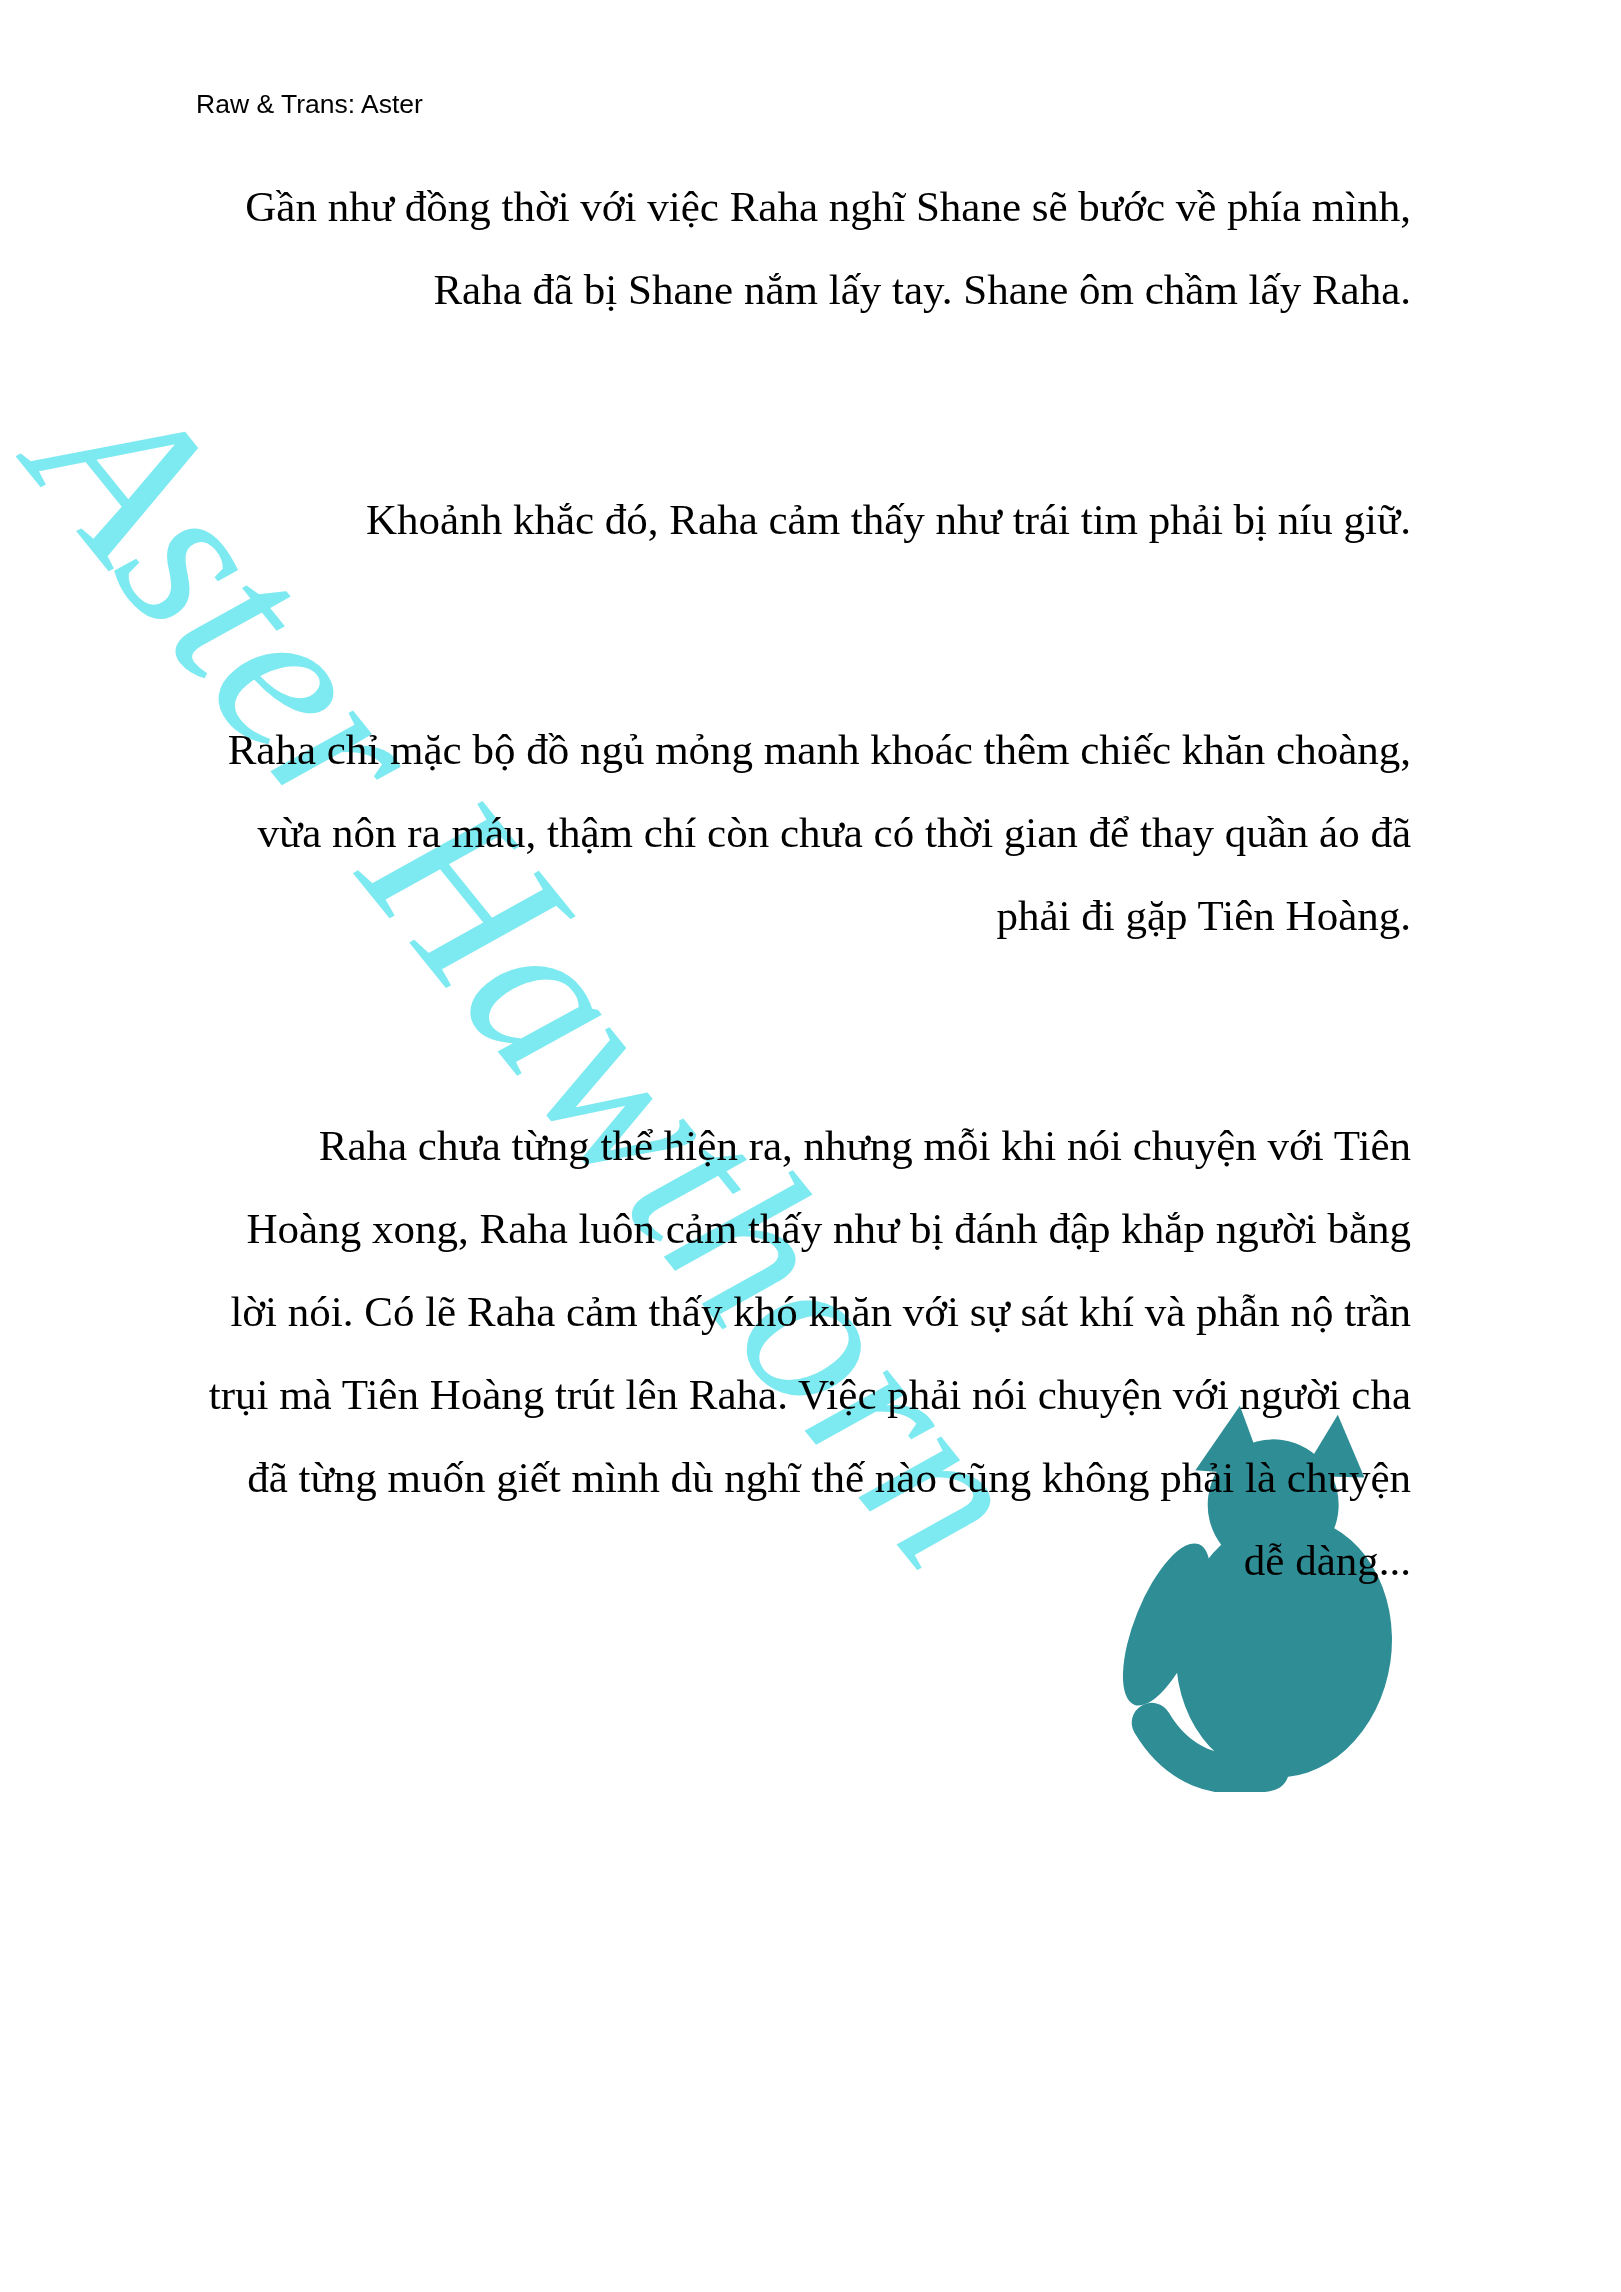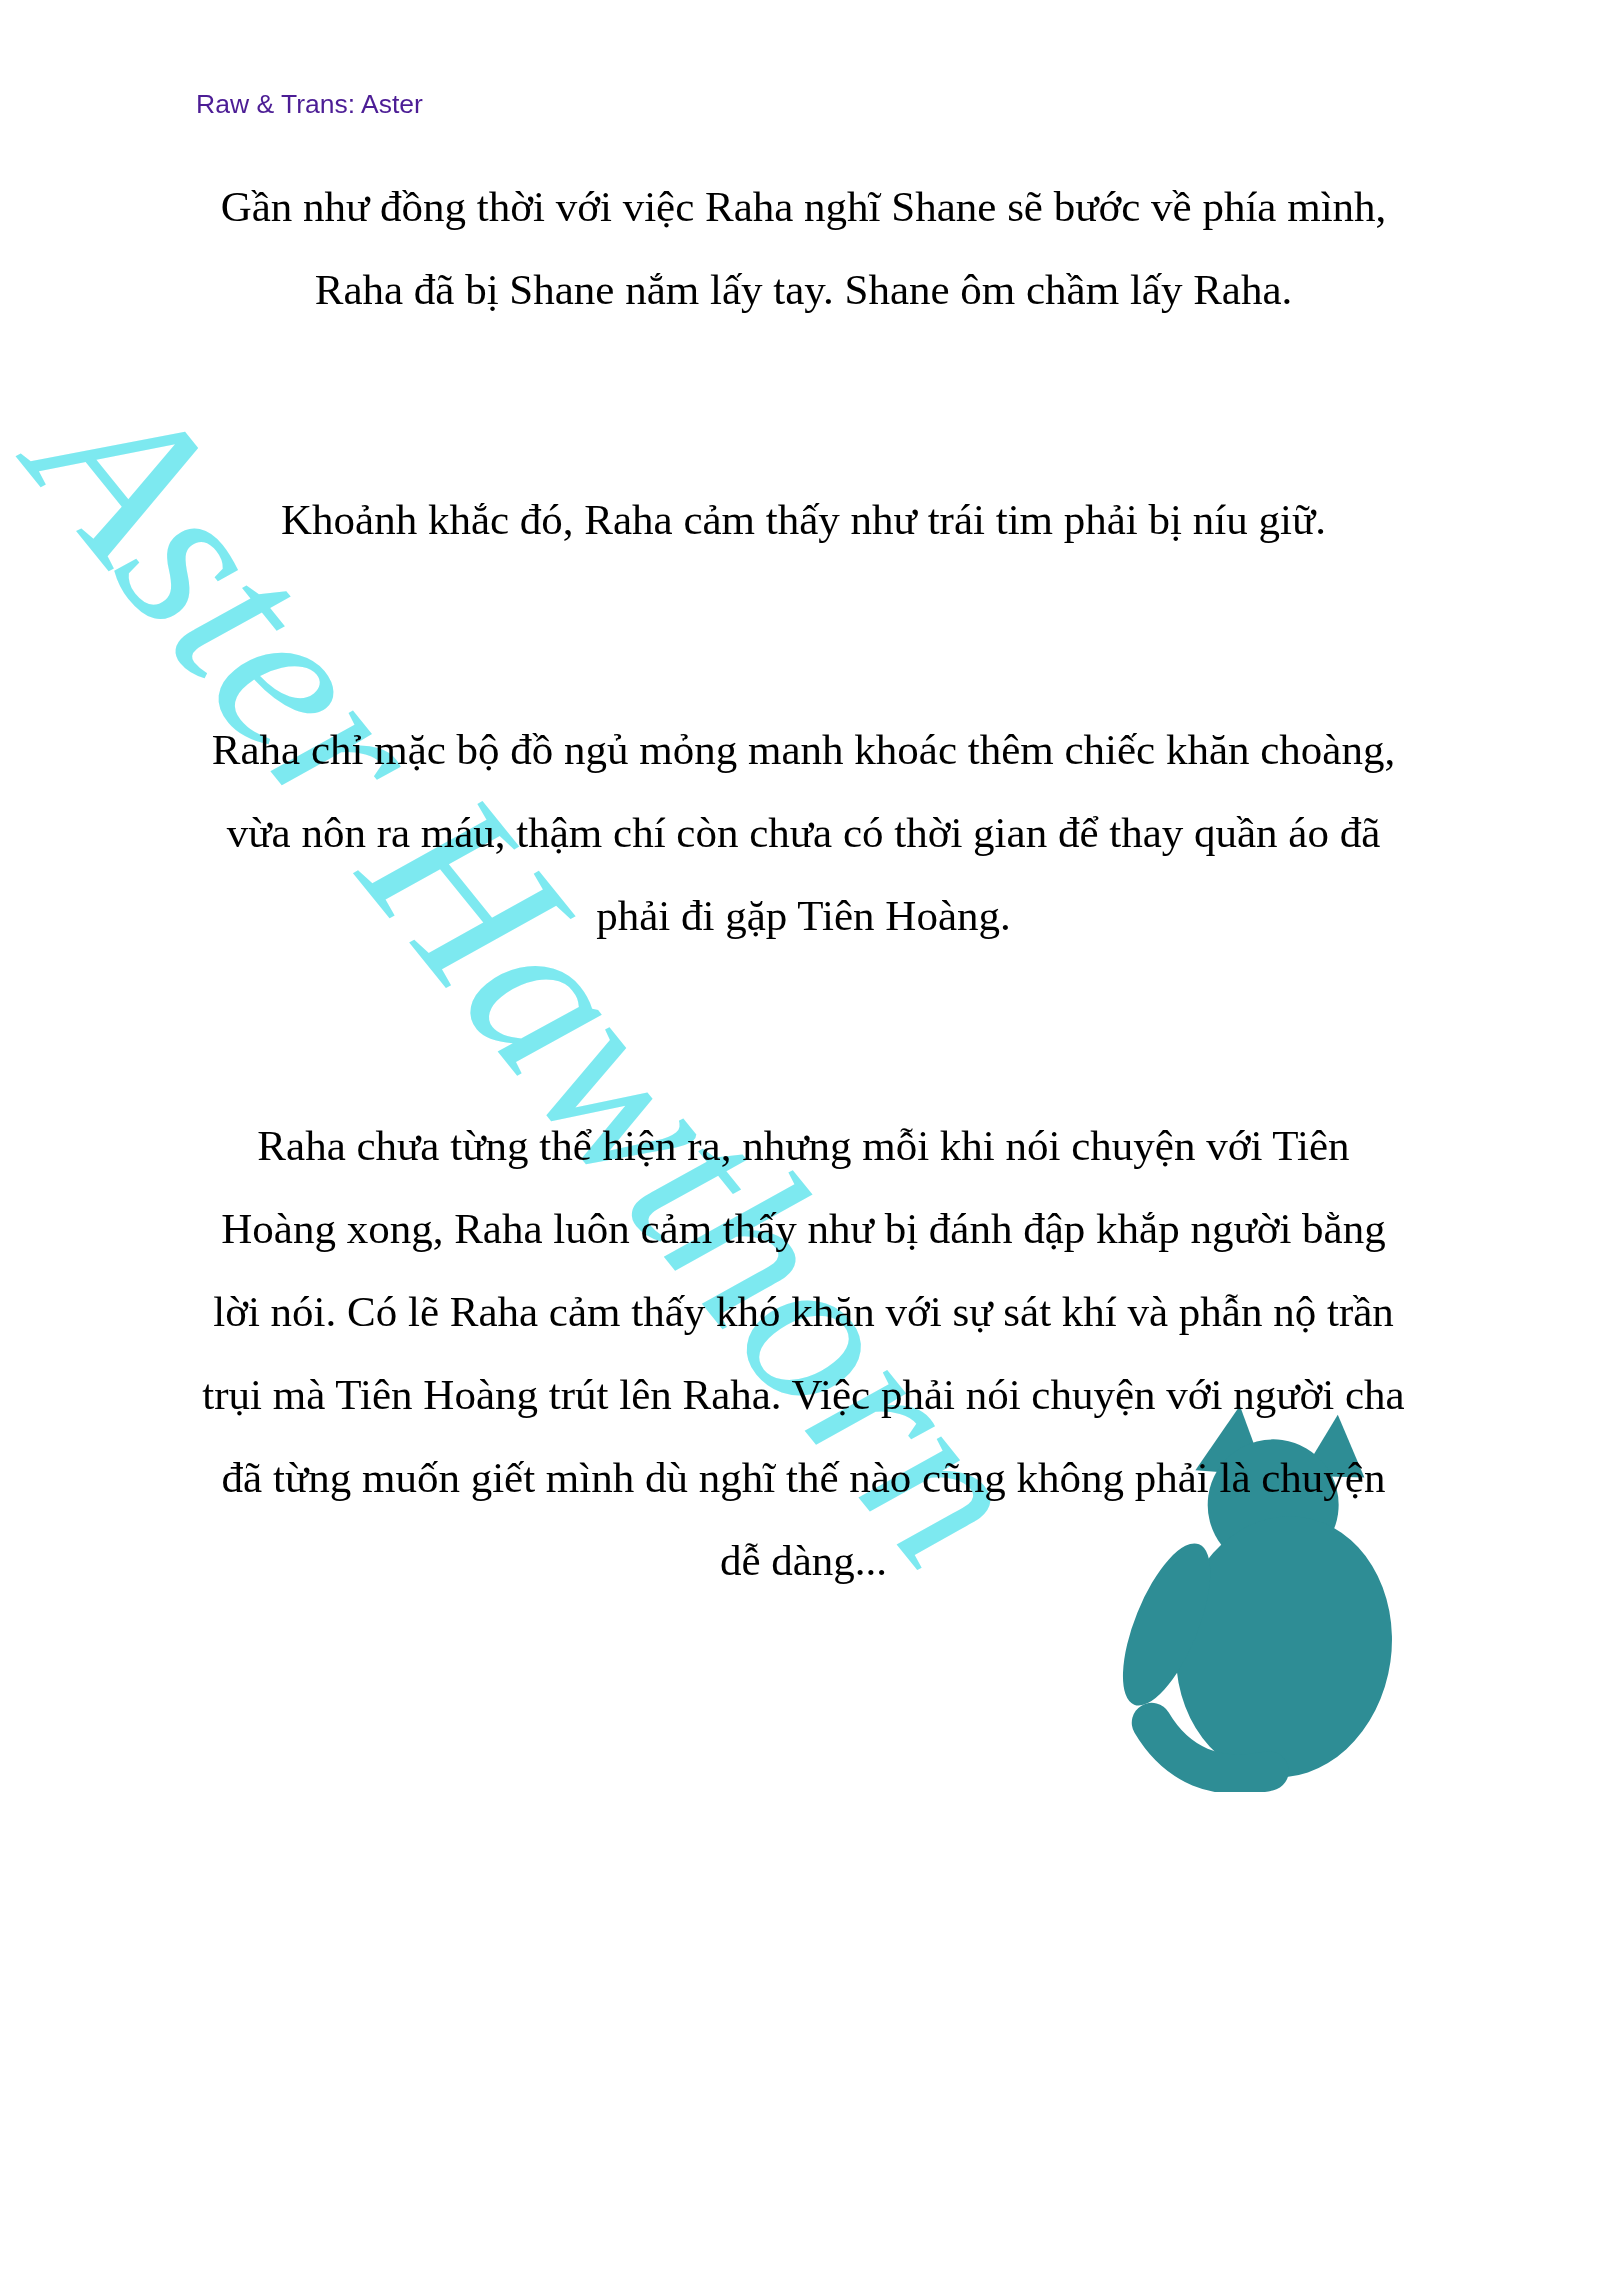--- a/index.html
+++ b/index.html
@@ -13,21 +13,21 @@
     font-family:"Liberation Serif", serif;
     color:#000000;
   }
   .header{
     position:absolute;
     left:196px;
     top:90px;
     font-family:"Liberation Sans", sans-serif;
     font-size:26.5px;
     line-height:29px;
-    color:#4c1d95;
+    color:#000000;
     z-index:2;
   }
   .watermark{
     position:absolute;
     left:181px;
     top:338px;
     font-family:"Liberation Serif", serif;
     font-style:italic;
     font-size:223px;
     white-space:nowrap;
@@ -48,21 +48,21 @@
     position:absolute;
     left:196px;
     top:165px;
     width:1215px;
     z-index:1;
   }
   .content p{
     margin:0 0 147px 0;
     font-size:43px;
     line-height:83px;
-    text-align:center;
+    text-align:right;
   }
   .content p:first-child{
     margin-top:0;
   }
 </style>
 </head>
 <body>
 
 <div class="page">
 

